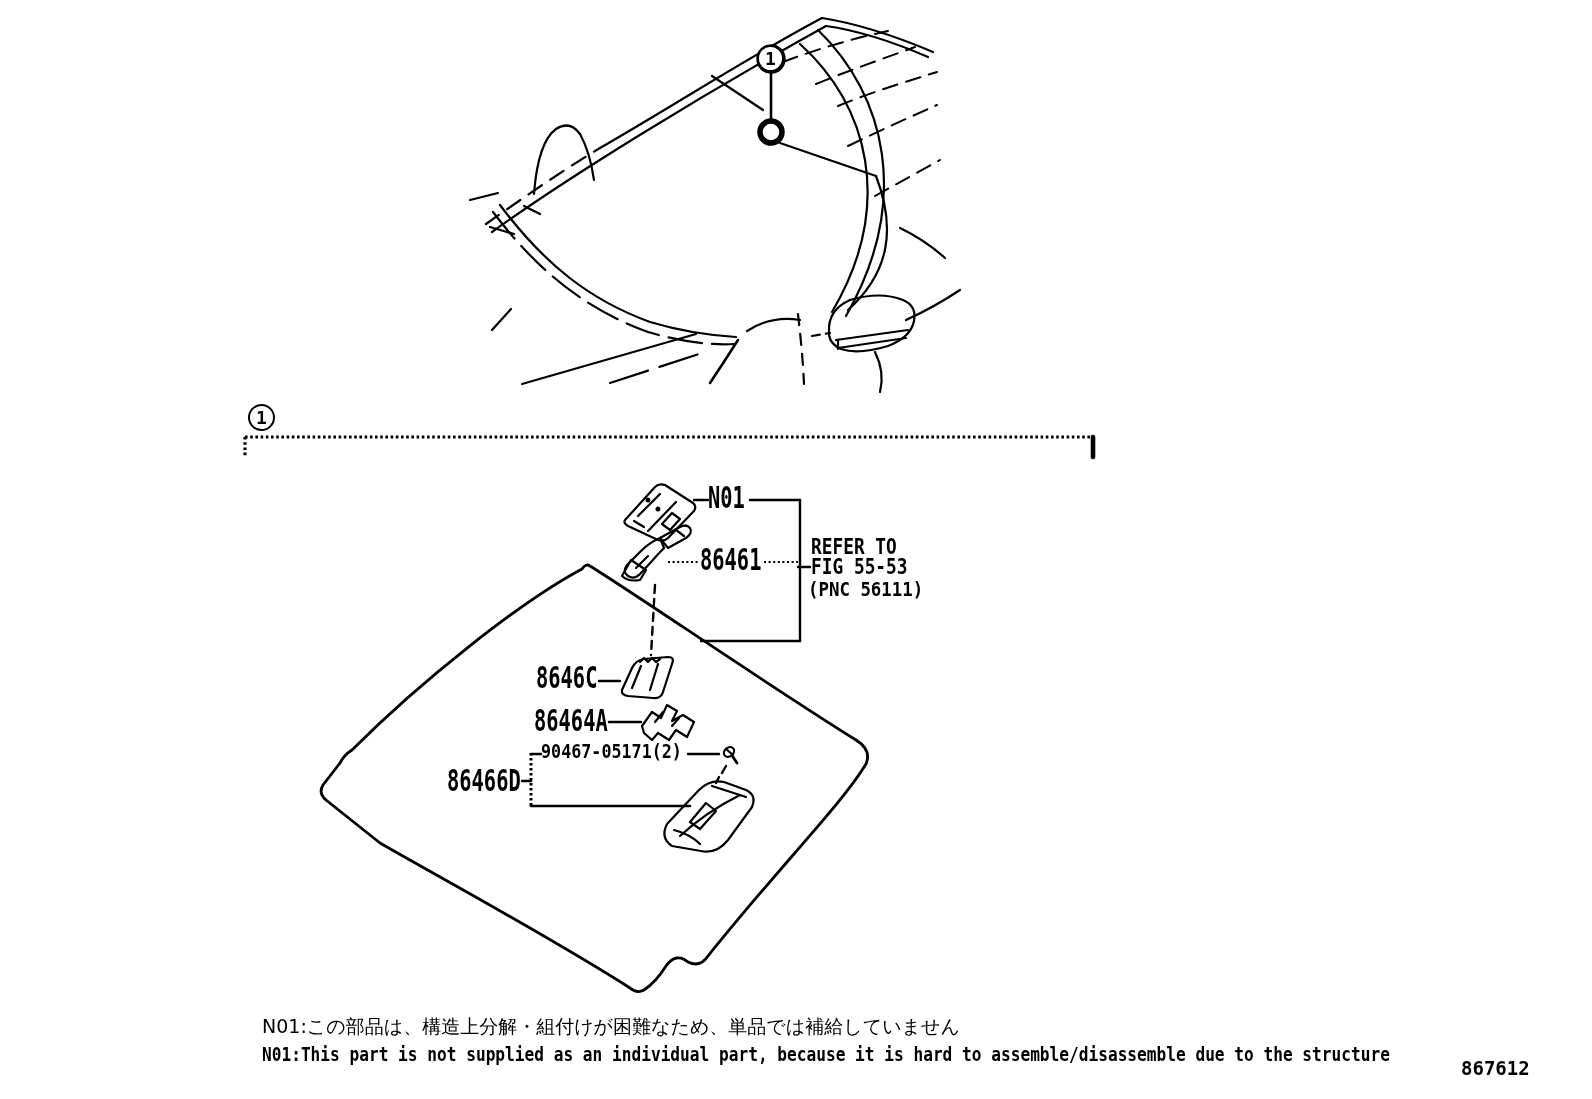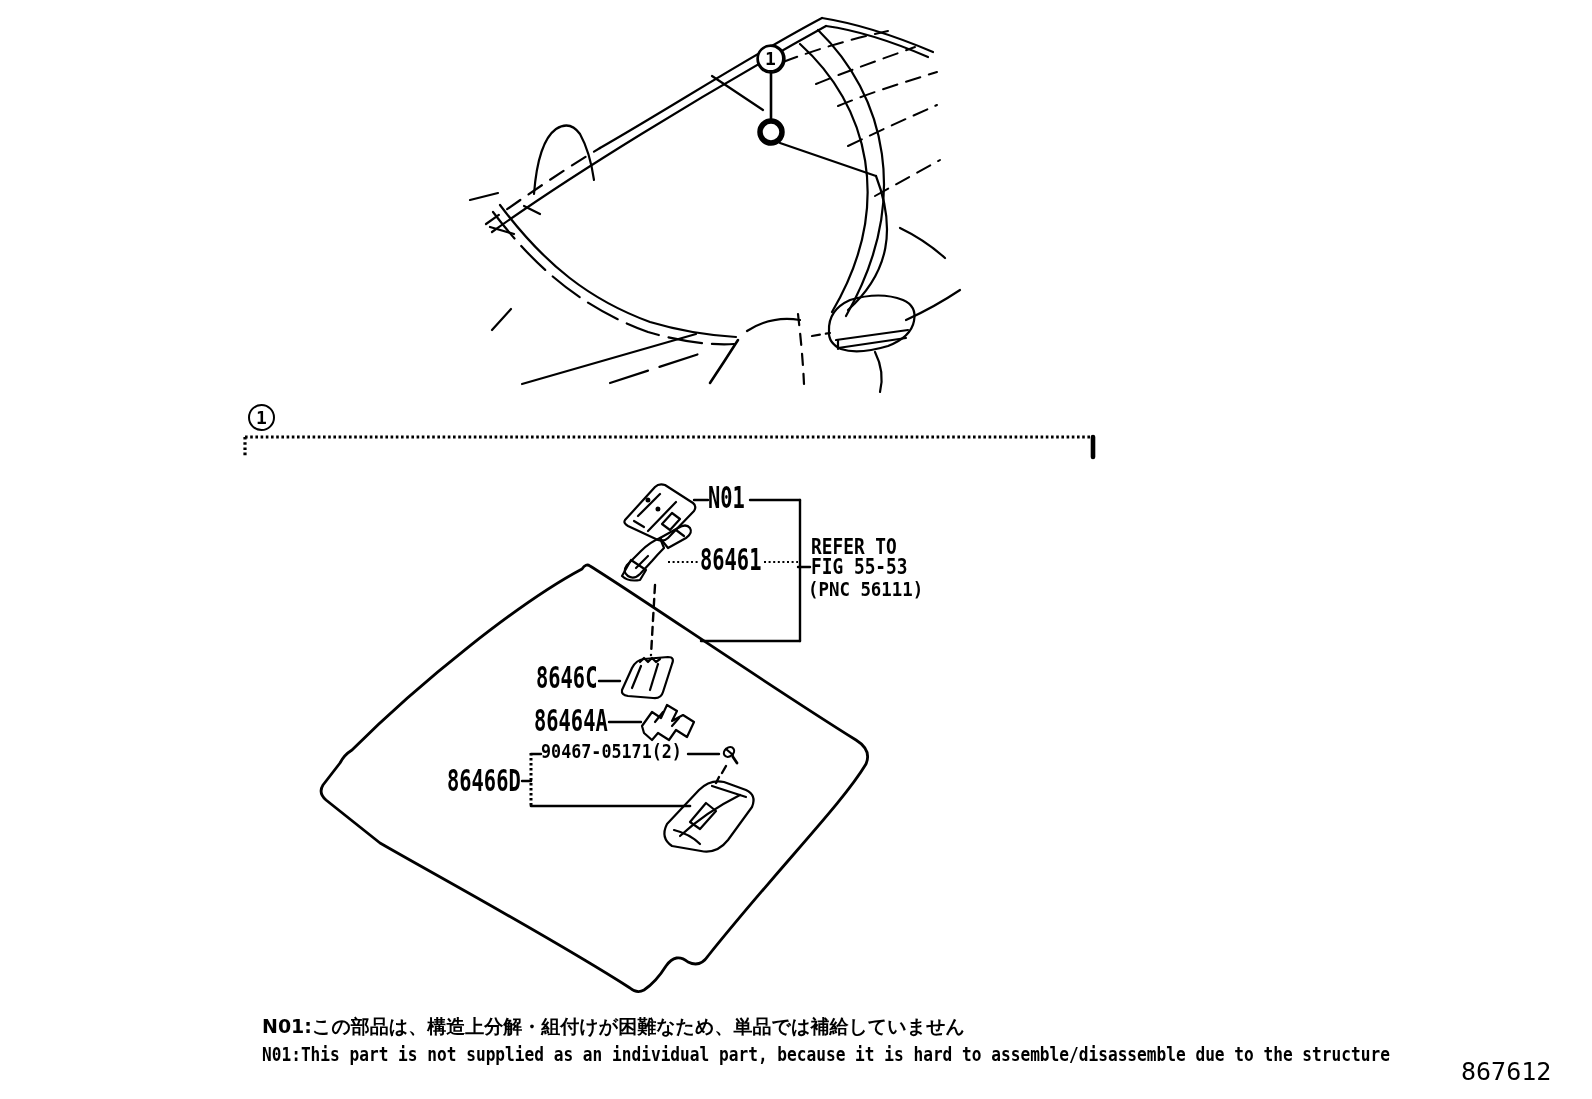--- a/index.html
+++ b/index.html
@@ -7,23 +7,23 @@
         font-family:"DejaVu Sans Mono","Liberation Mono",monospace;color:#000;}
   #art{position:absolute;left:0;top:0;}
   .lbl{position:absolute;white-space:pre;font-weight:bold;line-height:1;
        transform-origin:left top;color:#000;}
   .lbl-big{font-size:30px;transform:scaleX(0.68);letter-spacing:0;}
   .lbl-med{font-size:22px;transform:scaleX(0.81);}
   .lbl-sm19{font-size:19px;transform:scaleX(0.88);}
   .lbl-sm20{font-size:20px;transform:scaleX(0.87);}
   .note{position:absolute;white-space:pre;font-weight:bold;line-height:1.15;
         transform-origin:left top;color:#000;}
-  .note-jp{font-size:19px;font-family:"DejaVu Sans","Liberation Sans",sans-serif;font-weight:bold;}
+  .note-jp{font-size:19px;font-family:"DejaVu Sans","Liberation Sans",sans-serif;font-weight:normal;}
   .note-en{font-size:19px;transform:scaleX(0.85);}
-  .fignum{position:absolute;font-size:25px;font-weight:normal;line-height:1;}
+  .fignum{position:absolute;font-size:19px;font-weight:bold;line-height:1;}
   .callout{position:absolute;width:27px;height:27px;border:2.6px solid #000;border-radius:50%;
            display:flex;align-items:center;justify-content:center;
            font-size:18px;font-weight:bold;background:#fff;box-sizing:border-box;}
 </style>
 </head>
 <body>
 
 <div id="page">
 
   <svg id="art" width="1592" height="1099" viewBox="0 0 1592 1099">

